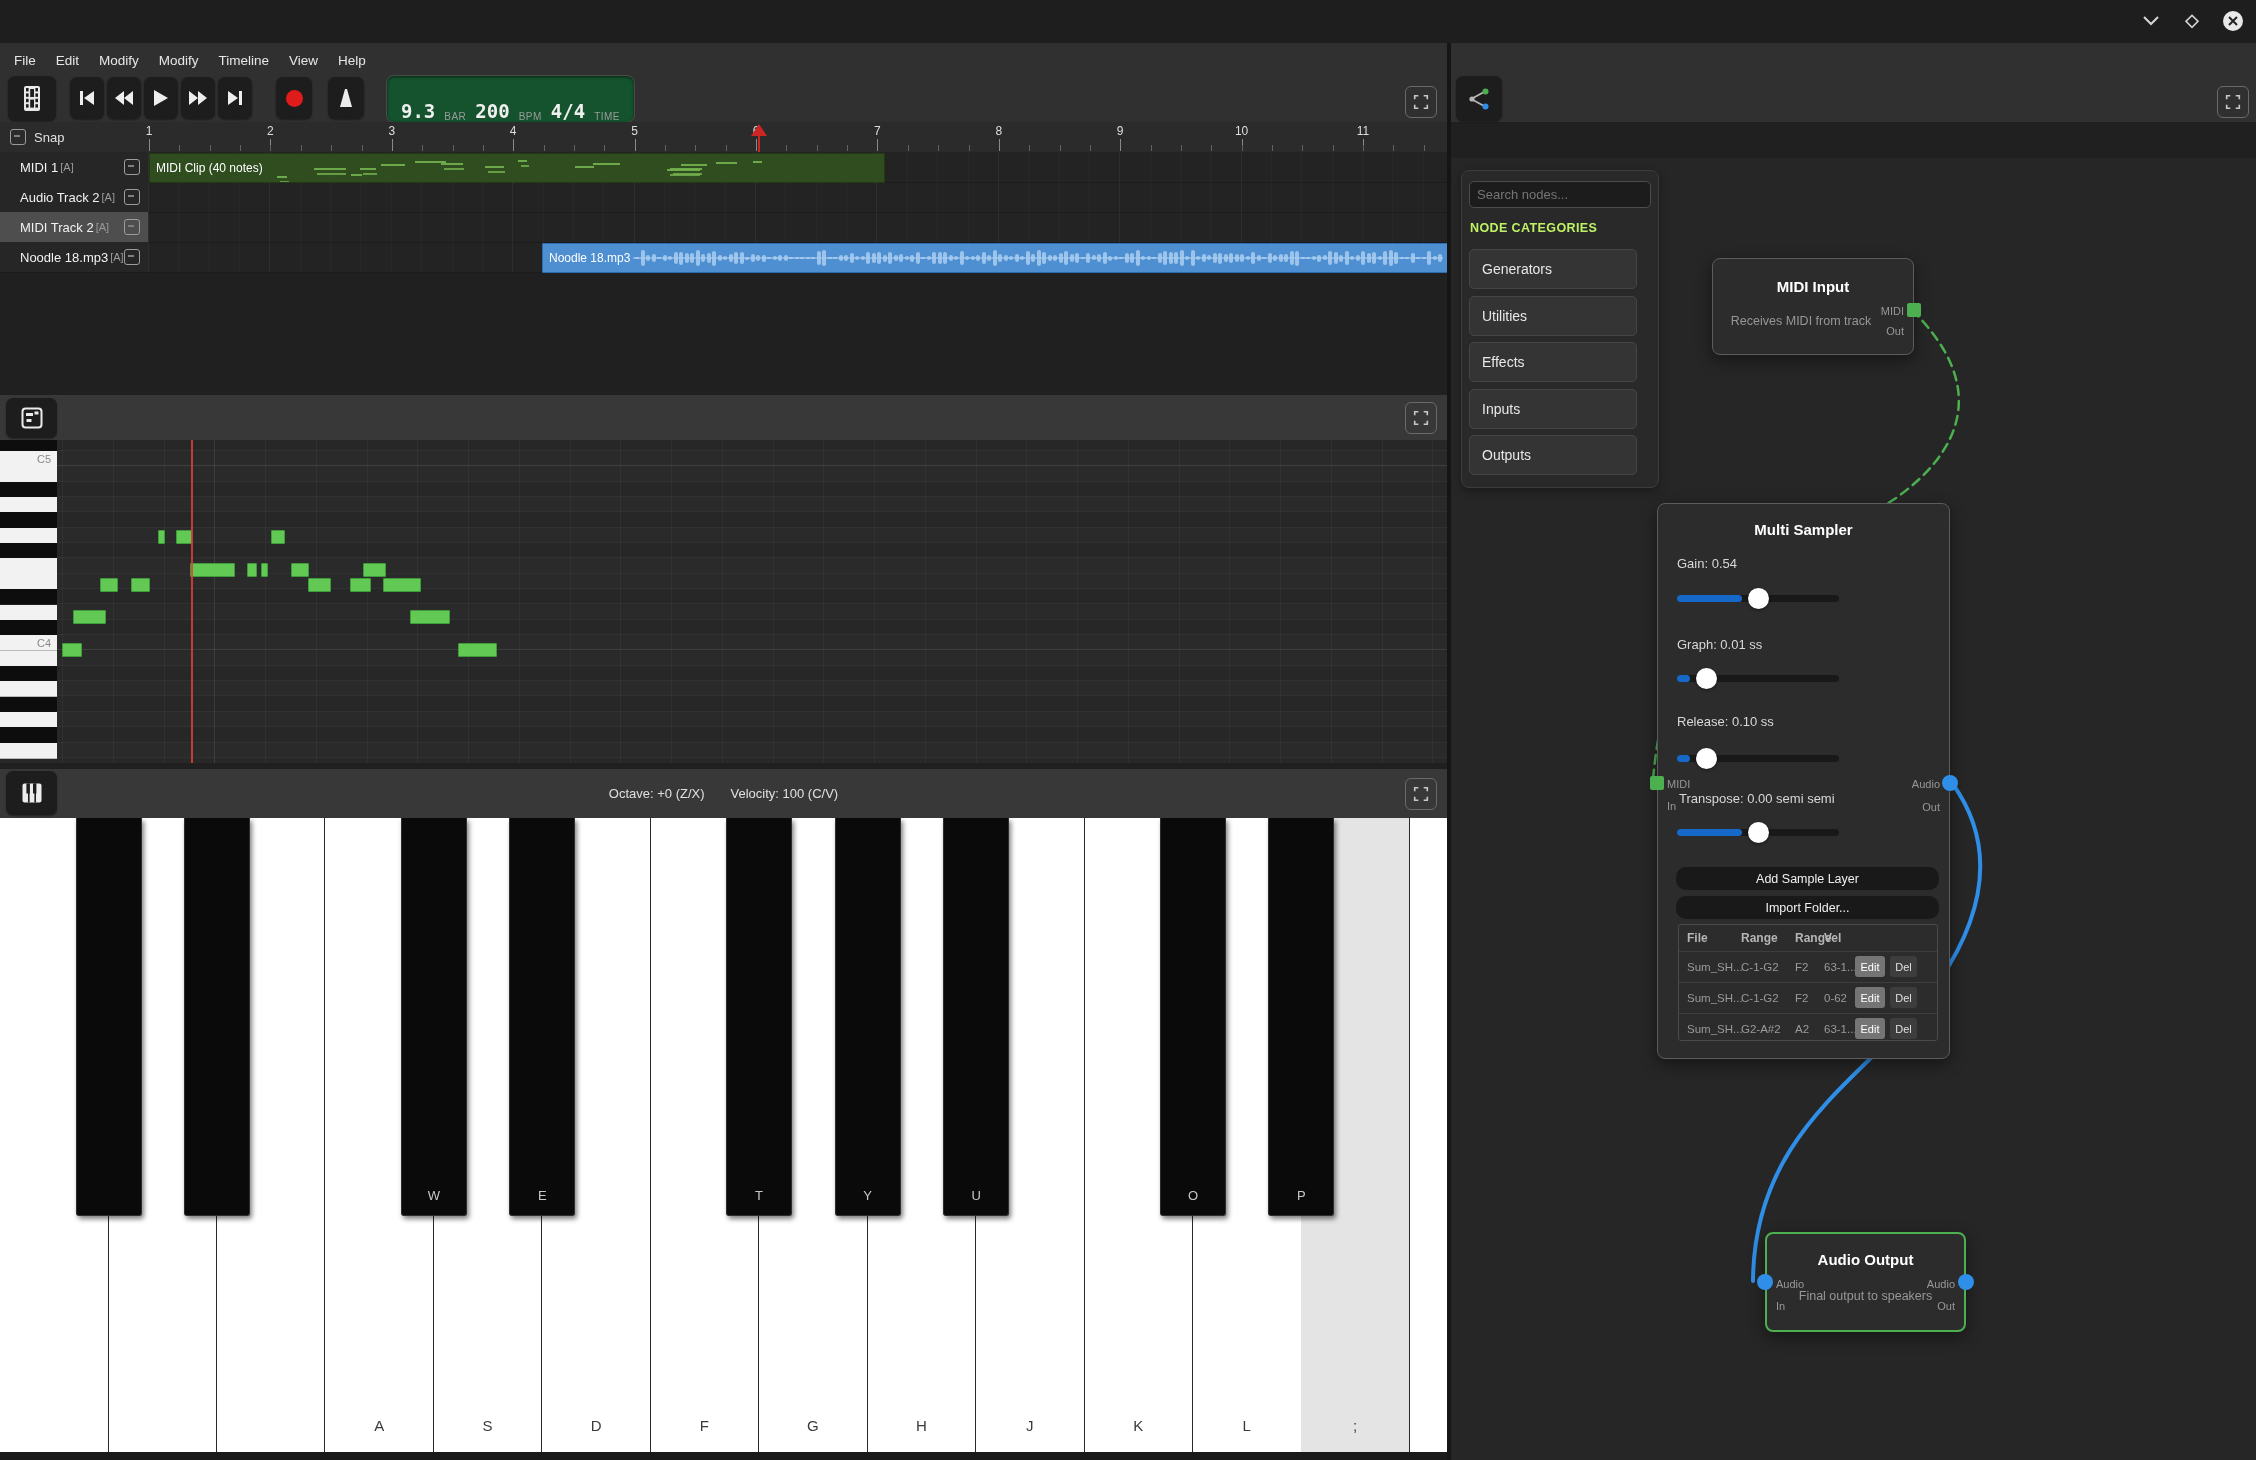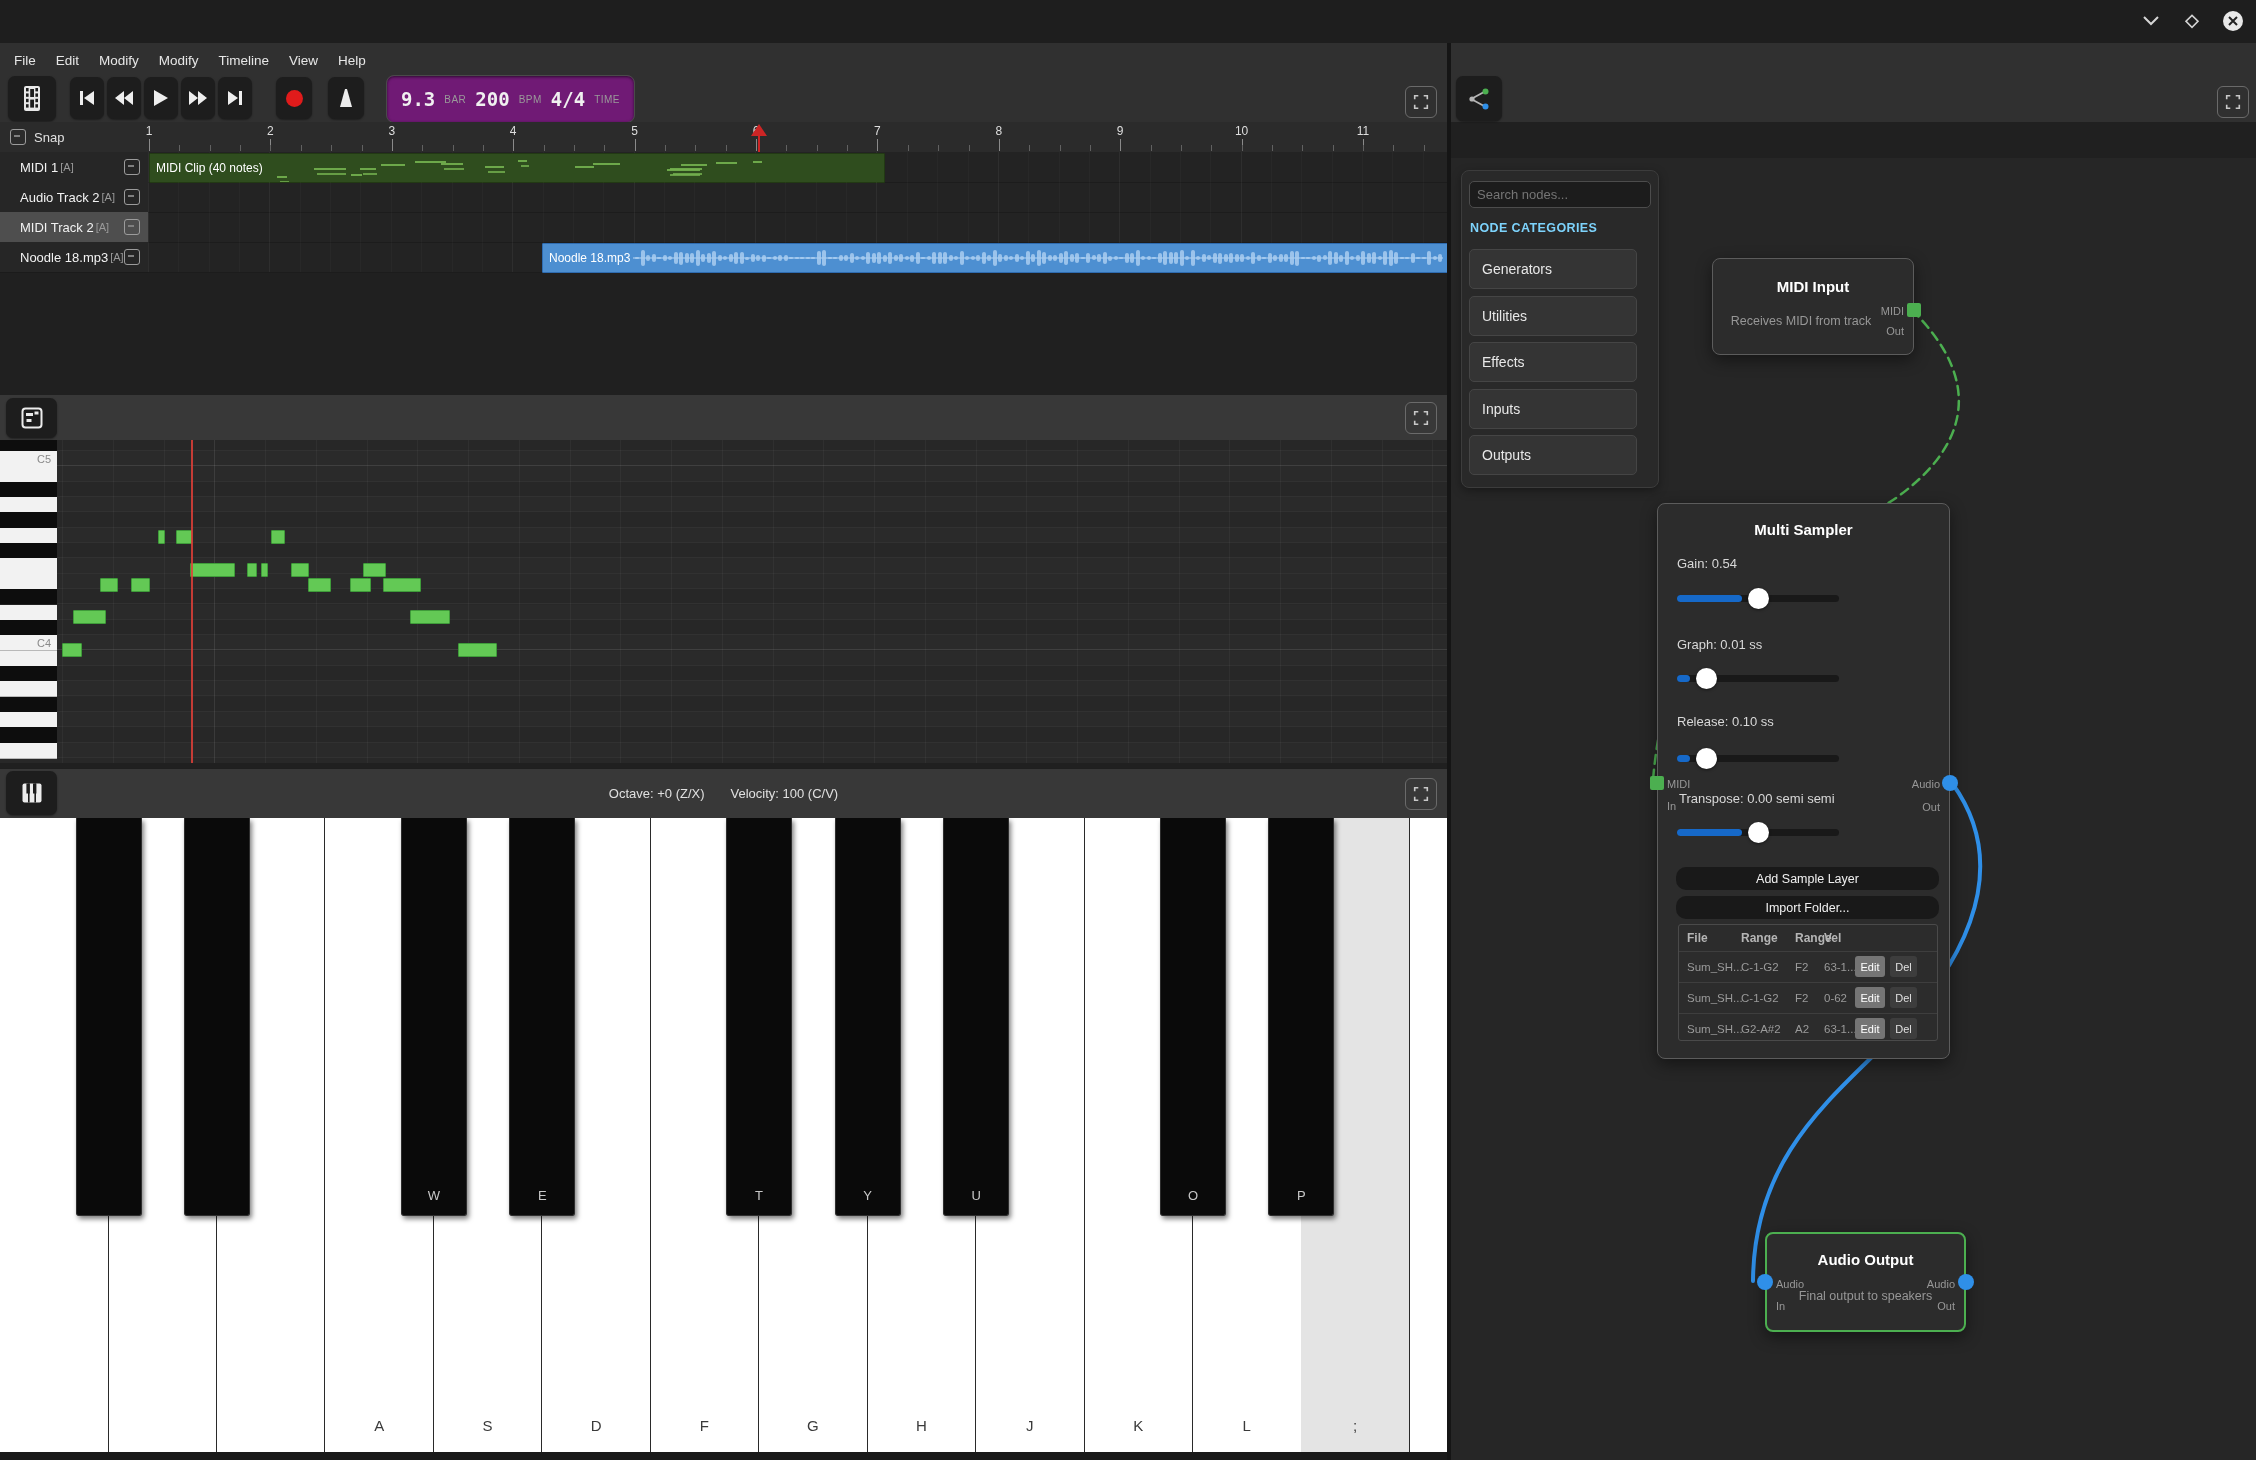--- a/index.html
+++ b/index.html
@@ -10,22 +10,22 @@
   #titlebar{left:0;top:0;width:2256px;height:43px;background:#1e1e1e;border-bottom:1px solid #111;}
   #title{left:0;top:0;width:2256px;height:43px;display:flex;align-items:center;justify-content:center;
          font-size:15px;color:#f2f2f2;}
   .winbtn{top:8px;width:26px;height:26px;display:flex;align-items:center;justify-content:center;}
   
   #band{left:0;top:43px;width:2256px;height:79px;background:#303030;}
   #menubar{left:4px;top:45px;height:30px;display:flex;align-items:center;}
   .menu-item{padding:0 10px;font-size:13.5px;color:#e6e6e6;height:30px;display:flex;align-items:center;cursor:default;}
   .tbtn{background:#1d1d1d;border-radius:7px;display:flex;align-items:center;justify-content:center;
         box-shadow:0 1px 2px rgba(0,0,0,.4);}
-  #transport-box{left:386px;top:75px;width:247px;height:46px;background:#701a75;border:1px solid #4a4a4a;
-        border-radius:8px;box-shadow:inset 0 1px 3px rgba(0,0,0,.6);display:flex;align-items:center;
+  #transport-box{left:386px;top:75px;width:247px;height:46px;background:#14532d;border:1px solid #4a4a4a;
+        border-radius:8px;box-shadow:inset 0 1px 3px rgba(0,0,0,.6);display:flex;align-items:flex-end;
         justify-content:center;gap:9px;}
   .tnum{font-family:"DejaVu Sans Mono",monospace;font-weight:bold;font-size:19px;color:#f0f0f0;}
   .tunit{font-size:10px;color:#9a9a9a;letter-spacing:.5px;}
   .expand-btn{width:30px;height:30px;border:1px solid #6a6a6a;border-radius:6px;background:transparent;
         display:flex;align-items:center;justify-content:center;}
   
   #ruler{left:0;top:122px;width:1447px;height:30px;background:#2b2b2b;border-bottom:1px solid #1a1a1a;}
   #snap{left:10px;top:129px;display:flex;align-items:center;gap:8px;font-size:13px;color:#e0e0e0;}
   .checkbox{width:14px;height:14px;border:1.5px solid #9b9b9b;border-radius:3px;position:relative;}
   .checkbox:after{content:"";position:absolute;left:3px;top:5px;width:6px;height:2px;background:#808080;}
@@ -76,21 +76,21 @@
   #graph-header{left:1451px;top:122px;width:805px;height:36px;background:#2b2b2b;border-bottom:1px solid #1d1d1d;
        display:flex;align-items:center;}
   #graph-title{margin-left:14px;font-size:15px;color:#e8e8e8;}
   #clear-btn{position:absolute;right:16px;top:6px;background:#d32f2f;color:#fff;font-size:12px;font-weight:bold;
        padding:5px 12px;border-radius:4px;}
   #graph-canvas{left:1451px;top:158px;width:805px;height:1302px;background:#262626;}
   #palette{left:1461px;top:170px;width:196px;height:316px;background:#292929;border:1px solid #3c3c3c;border-radius:8px;
        box-shadow:0 3px 10px rgba(0,0,0,.35);}
   #search-input{position:absolute;left:7px;top:10px;width:166px;height:25px;background:#1c1c1c;border:1px solid #4c4c4c;
        border-radius:5px;color:#8b8b8b;font-size:13px;padding:0 7px;font-family:"Liberation Sans",sans-serif;}
-  #cat-title{position:absolute;left:8px;top:50px;font-size:12.5px;font-weight:bold;color:#7dd3fc;letter-spacing:.4px;}
+  #cat-title{position:absolute;left:8px;top:50px;font-size:12.5px;font-weight:bold;color:#bef264;letter-spacing:.4px;}
   .cat-btn{position:absolute;left:7px;width:168px;height:40px;background:#343434;border:1px solid #454545;border-radius:5px;
        display:flex;align-items:center;padding-left:12px;font-size:14px;color:#e8e8e8;box-sizing:border-box;}
   .node{position:absolute;background:#2c2c2c;border:1px solid #5c5c5c;border-radius:8px;
        box-shadow:0 5px 16px rgba(0,0,0,.45);}
   .node-title{position:absolute;left:0;width:100%;text-align:center;font-size:15px;font-weight:bold;color:#fff;}
   .node-desc{position:absolute;left:0;width:100%;text-align:center;font-size:12.5px;color:#979797;}
   .port-label{position:absolute;font-size:11px;color:#979797;}
   .port{position:absolute;z-index:5;}
   .port.sq{width:14px;height:14px;background:#4caf50;border-radius:2px;}
   .port.ci{width:16px;height:16px;background:#2f8fe8;border-radius:50%;}

